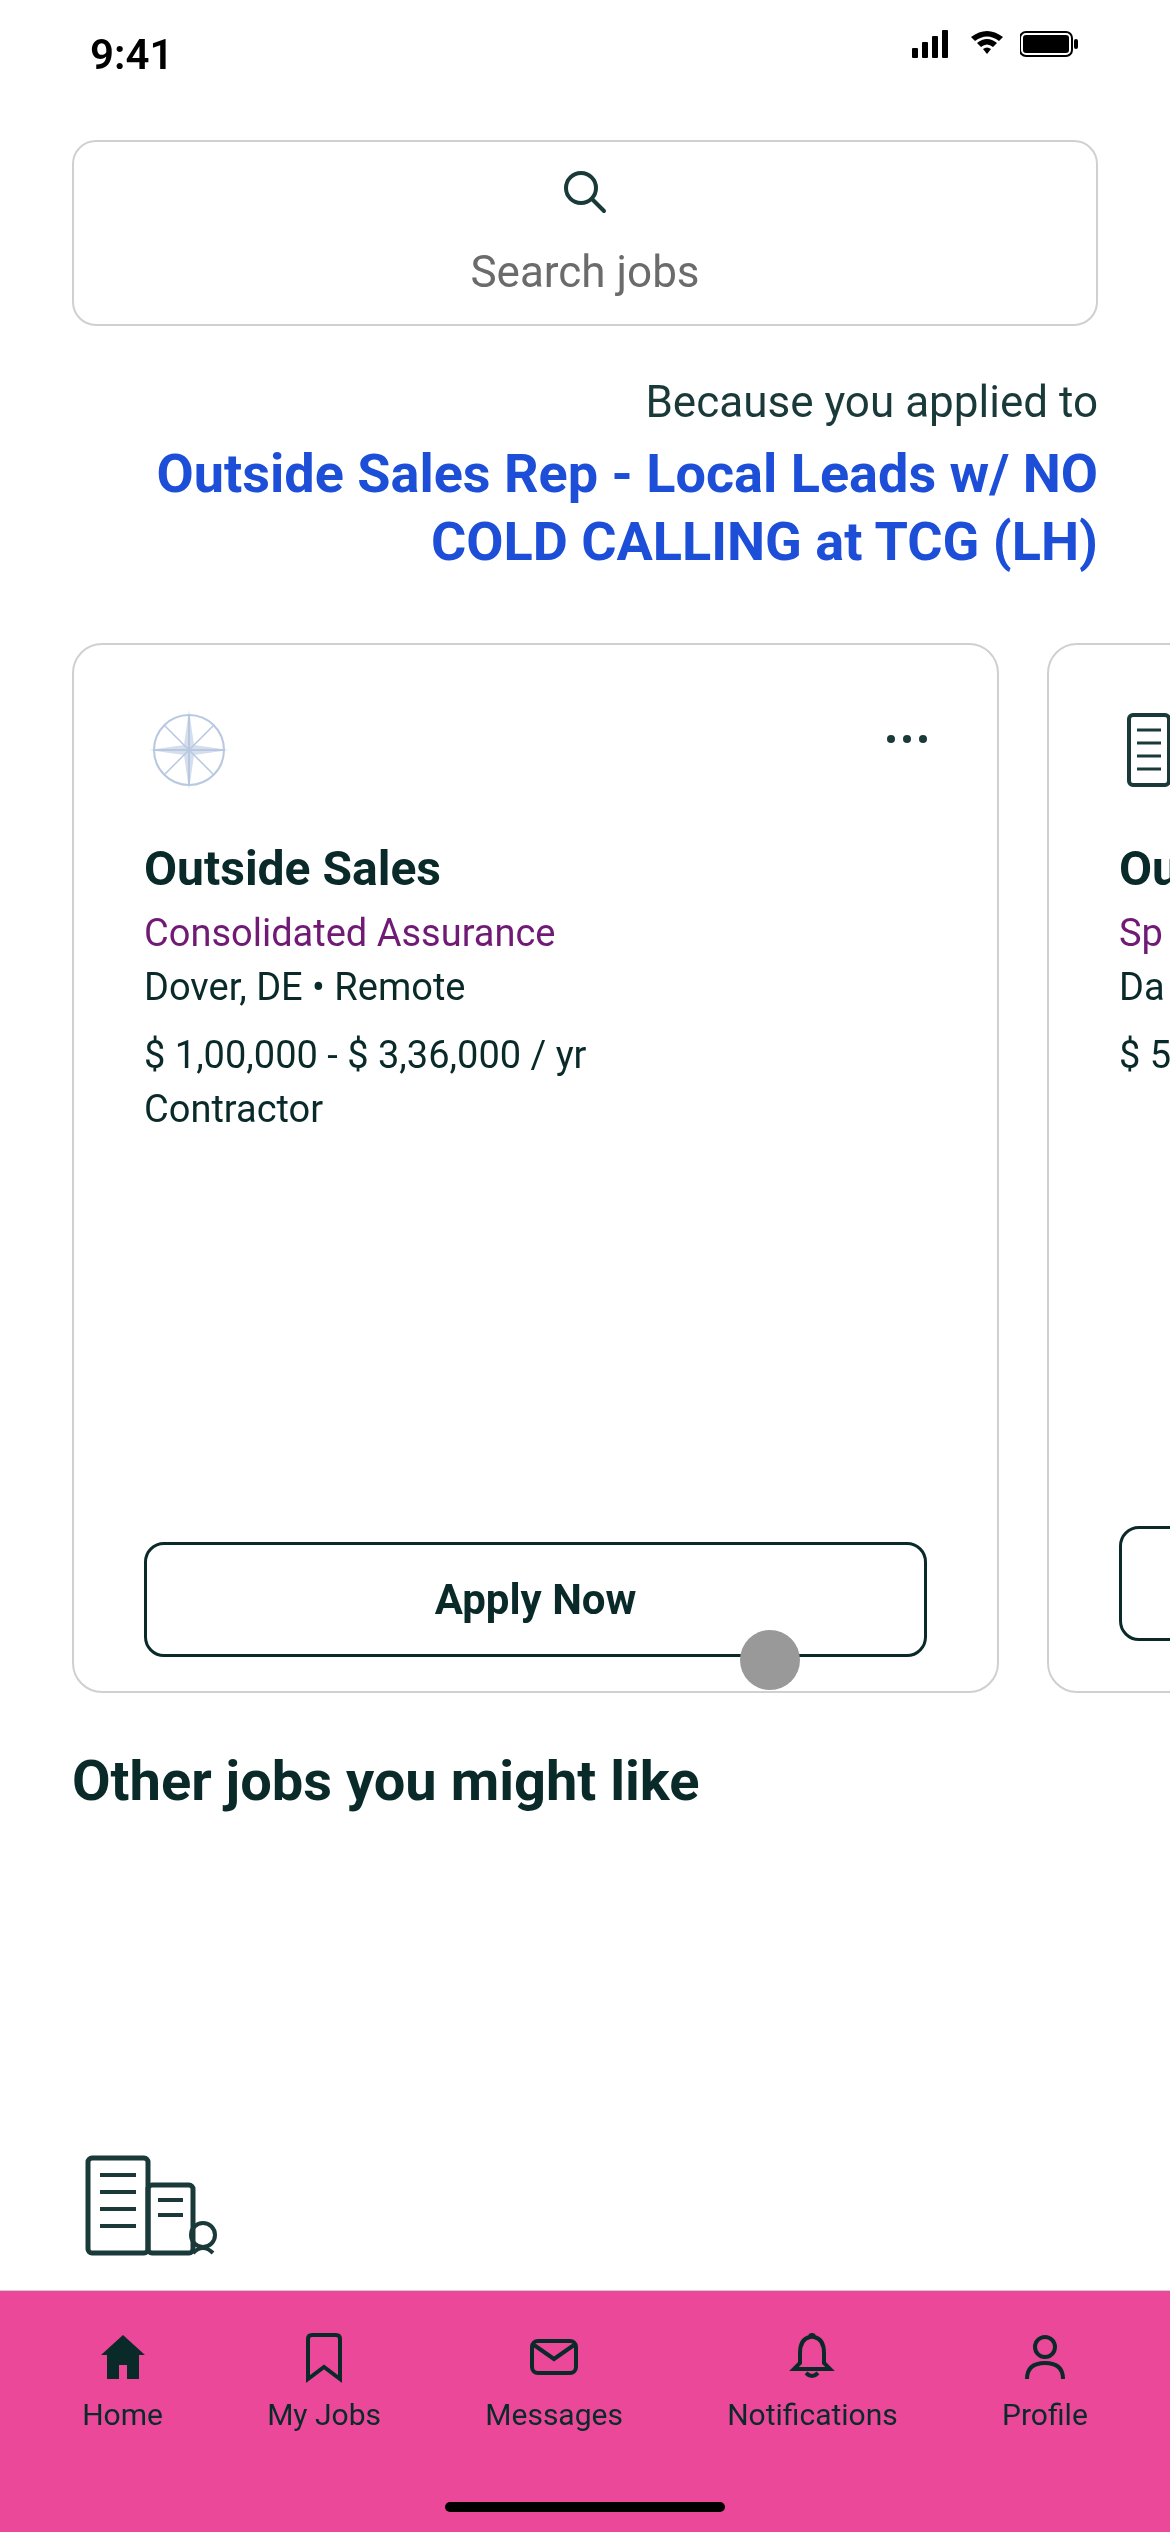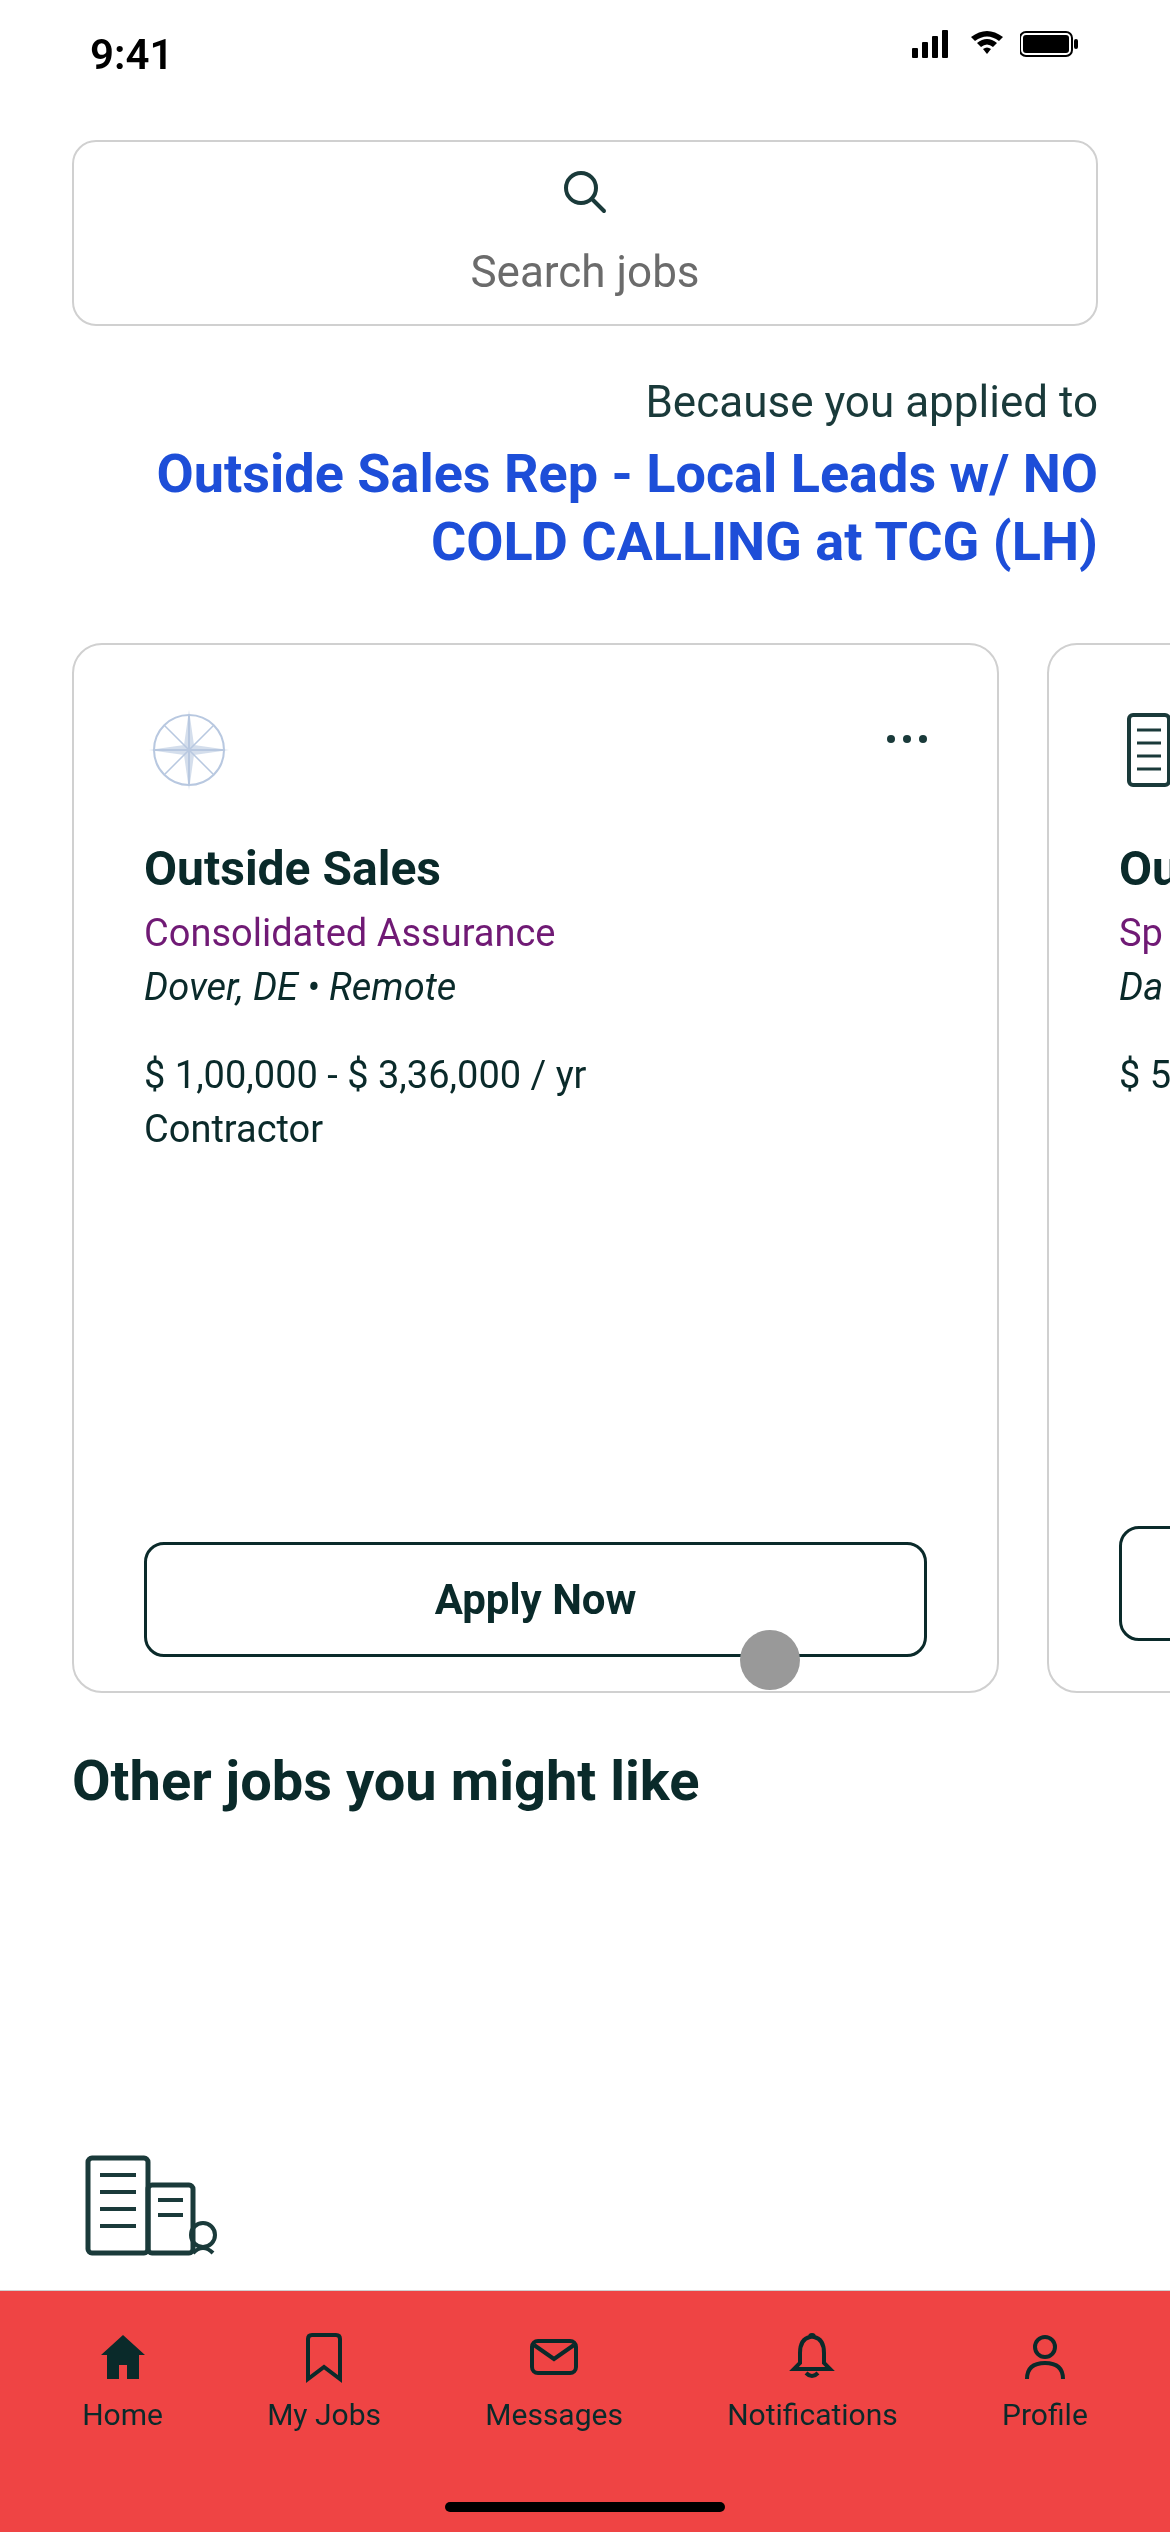--- a/index.html
+++ b/index.html
@@ -108,22 +108,21 @@
       margin-bottom: 14px;
     }
     .job-company {
       font-size: 38px;
       color: #701a75;
       margin-bottom: 10px;
     }
     .job-location {
       font-size: 38px;
       color: #0a2a2a;
-      margin-bottom: 44px;
-      font-style: italic;
+      margin-bottom: 24px;
     }
     .job-salary {
       font-size: 38px;
       color: #0a2a2a;
       margin-bottom: 10px;
     }
     .job-type {
       font-size: 38px;
       color: #0a2a2a;
     }
@@ -160,21 +159,21 @@
       position: absolute;
       top: 2150px;
       left: 80px;
     }
     .bottom-nav {
       position: absolute;
       bottom: 0;
       left: 0;
       right: 0;
       height: 242px;
-      background: #ef4444;
+      background: #ec4899;
       border-top: 1px solid #d0d0d0;
       display: flex;
       justify-content: space-around;
       align-items: flex-start;
       padding: 38px 30px 0 30px;
     }
     .nav-item {
       display: flex;
       flex-direction: column;
       align-items: center;

